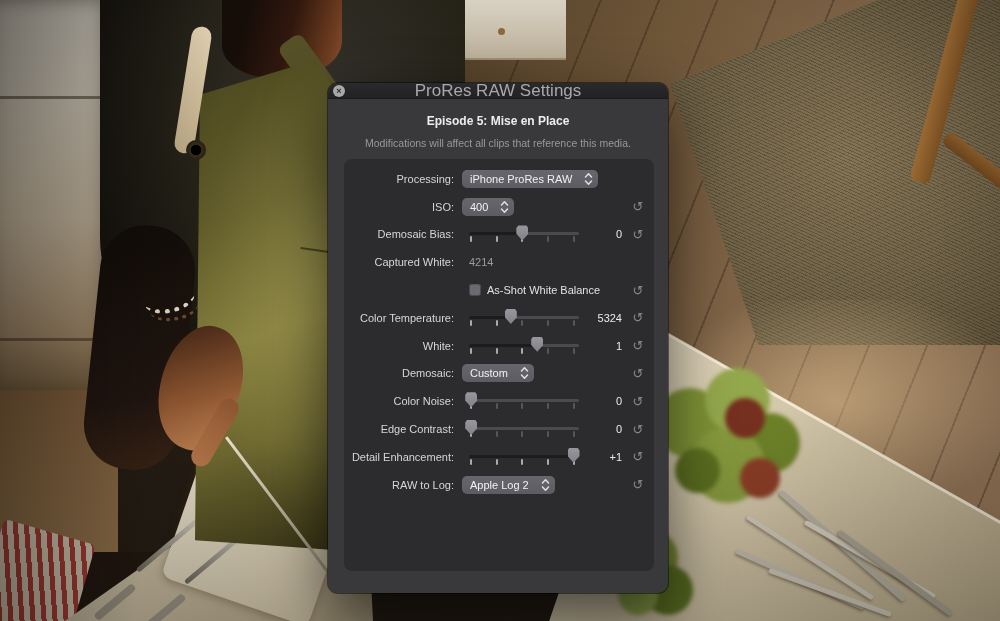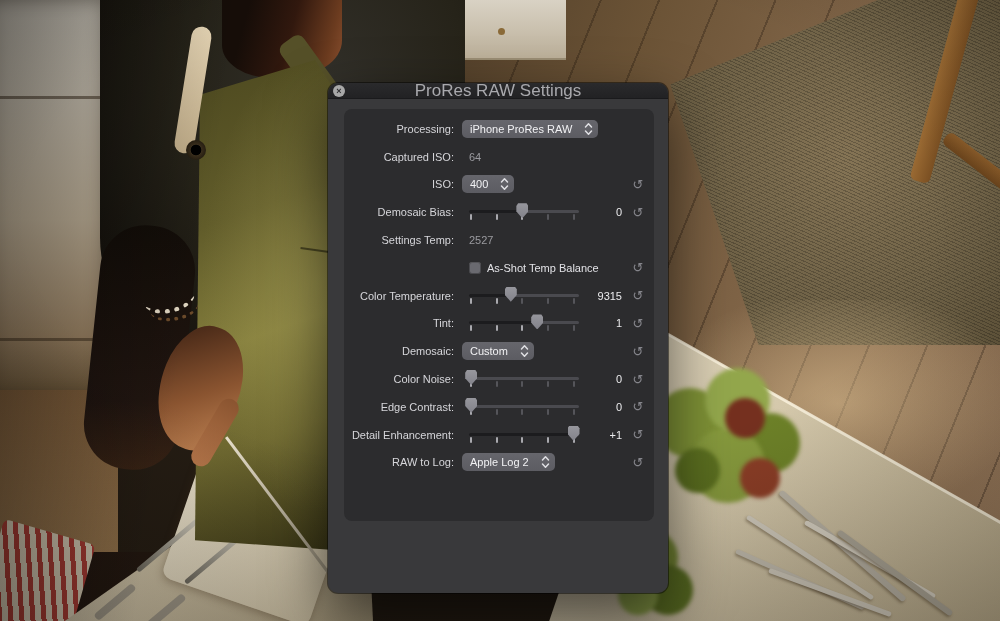--- a/index.html
+++ b/index.html
@@ -200,38 +200,36 @@
   <div class="abs brac2"></div>
   <div class="abs blade"></div>
 
   <div class="abs vignette"></div>
 
   <div class="abs dialog">
     <div class="titlebar">
       <button class="closeBtn">×</button>
       <span class="title">ProRes RAW Settings</span>
     </div>
+    <div class="heading">Episode 5: Mise en Place</div>
+    <div class="subheading">Modifications will affect all clips that reference this media.</div>
 
     <div class="panel">
 
       <div class="row">
         <span class="rlabel">Processing:</span>
         <button class="popup">
           <span>iPhone ProRes RAW</span>
           <svg class="chev" width="9" height="14" viewBox="0 0 9 14">
               <path d="M1.5 5 L4.5 1.8 L7.5 5" stroke="#e0e0e4" fill="none" stroke-width="1.5" stroke-linecap="round" stroke-linejoin="round"></path>
               <path d="M1.5 9 L4.5 12.2 L7.5 9" stroke="#e0e0e4" fill="none" stroke-width="1.5" stroke-linecap="round" stroke-linejoin="round"></path>
             </svg>
         </button>
       </div>
 
-      <div class="row">
-        <span class="rlabel">Captured ISO:</span>
-        <span class="static">64</span>
-      </div>
 
       <div class="row">
         <span class="rlabel">ISO:</span>
         <button class="popup">
           <span>400</span>
           <svg class="chev" width="9" height="14" viewBox="0 0 9 14">
               <path d="M1.5 5 L4.5 1.8 L7.5 5" stroke="#e0e0e4" fill="none" stroke-width="1.5" stroke-linecap="round" stroke-linejoin="round"></path>
               <path d="M1.5 9 L4.5 12.2 L7.5 9" stroke="#e0e0e4" fill="none" stroke-width="1.5" stroke-linecap="round" stroke-linejoin="round"></path>
             </svg>
         </button>
@@ -248,49 +246,49 @@
           <div class="tick on" style="--tp:48.5"></div>
           <div class="tick" style="--tp:71.75"></div>
           <div class="tick" style="--tp:95"></div>
           <div class="thumb"></div>
         </div>
         <span class="val">0</span>
         <button class="reset">↺</button>
       </div>
 
       <div class="row">
-        <span class="rlabel">Settings Temp:</span>
-        <span class="static">2527</span>
+        <span class="rlabel">Captured White:</span>
+        <span class="static">4214</span>
       </div>
 
       <div class="row">
         <span class="rlabel"></span>
         <span class="checkbox"></span>
-        <span class="cblabel">As-Shot Temp Balance</span>
+        <span class="cblabel">As-Shot White Balance</span>
         <span class="mla"></span>
         <button class="reset">↺</button>
       </div>
 
       <div class="row">
         <span class="rlabel">Color Temperature:</span>
         <div class="slider" style="--p: 38%;">
           <div class="track"></div>
           <div class="tick on" style="--tp:2"></div>
           <div class="tick on" style="--tp:25.25"></div>
           <div class="tick" style="--tp:48.5"></div>
           <div class="tick" style="--tp:71.75"></div>
           <div class="tick" style="--tp:95"></div>
           <div class="thumb"></div>
         </div>
-        <span class="val">9315</span>
-        <button class="reset">↺</button>
-      </div>
-
-      <div class="row">
-        <span class="rlabel">Tint:</span>
+        <span class="val">5324</span>
+        <button class="reset">↺</button>
+      </div>
+
+      <div class="row">
+        <span class="rlabel">White:</span>
         <div class="slider" style="--p: 62%;">
           <div class="track"></div>
           <div class="tick on" style="--tp:2"></div>
           <div class="tick on" style="--tp:25.25"></div>
           <div class="tick on" style="--tp:48.5"></div>
           <div class="tick" style="--tp:71.75"></div>
           <div class="tick" style="--tp:95"></div>
           <div class="thumb"></div>
         </div>
         <span class="val">1</span>

